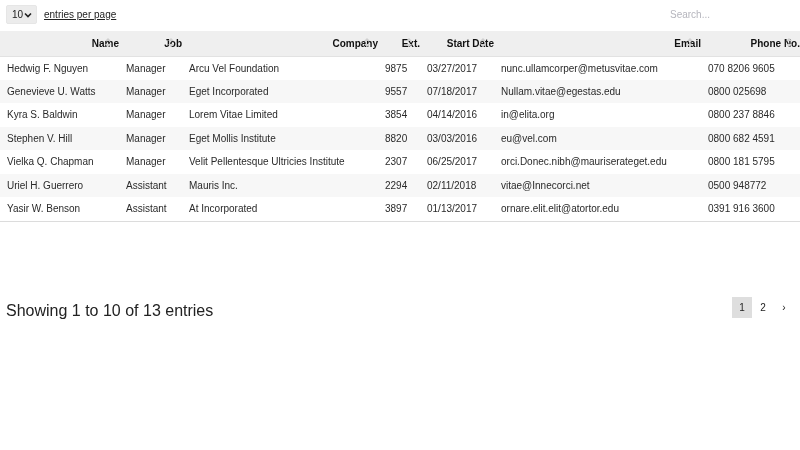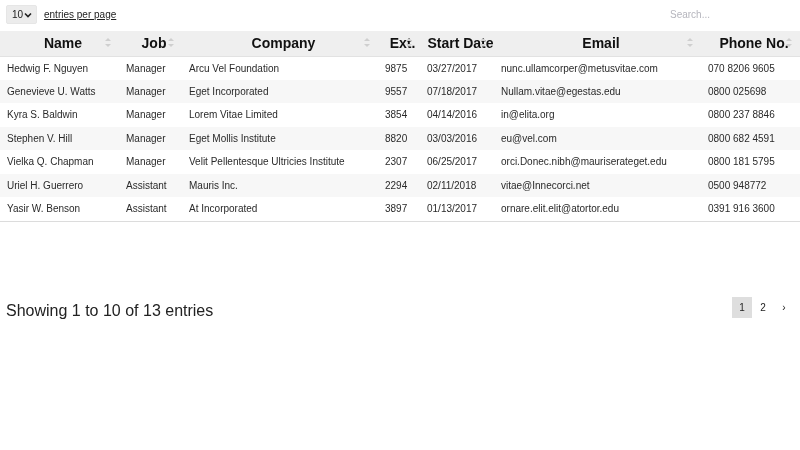--- a/index.html
+++ b/index.html
@@ -20,21 +20,21 @@
       position: absolute; right: 6px; top: 4px; width: 124px; height: 21px;
       border: none; outline: none; background: transparent; font-family: "Liberation Sans", sans-serif;
       font-size: 10px; color: #222; padding-left: 0;
     }
     .search-input::placeholder { color: #b5b5bd; }
 
     .table-wrap { position: absolute; left: 0; top: 31px; width: 800px; border-bottom: 1px solid #dcdcdc; }
     table { border-collapse: collapse; width: 800px; table-layout: fixed; }
     thead tr { background: #efefef; height: 25px; }
     th {
-      text-align: center; font-weight: bold; font-size: 14px; color: #111; padding: 0 0 0 7px;
+      text-align: right; font-weight: bold; font-size: 10px; color: #111; padding: 0 0 0 7px;
       position: relative; white-space: nowrap; cursor: pointer;
       border-bottom: 1px solid #e2e2e2;
     }
     th .sort { position: absolute; right: 8px; top: 7px; width: 6px; height: 12px; }
     th .sort .up, th .sort .down {
       position: absolute; left: 0; width: 0; height: 0;
       border-left: 3px solid transparent; border-right: 3px solid transparent;
     }
     th .sort .up { top: 0; border-bottom: 3px solid #cfcfcf; }
     th .sort .down { top: 6px; border-top: 3px solid #cfcfcf; }

